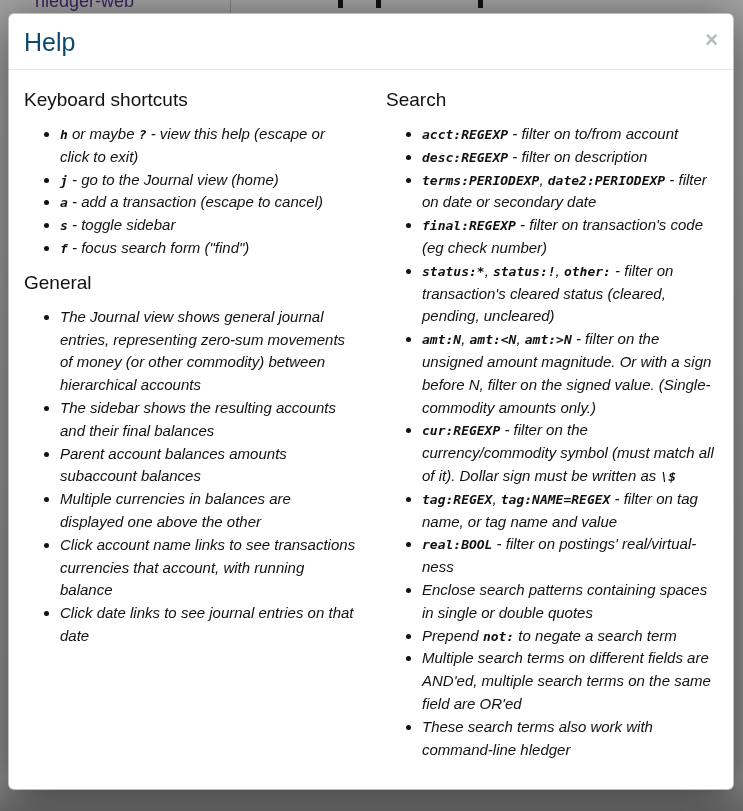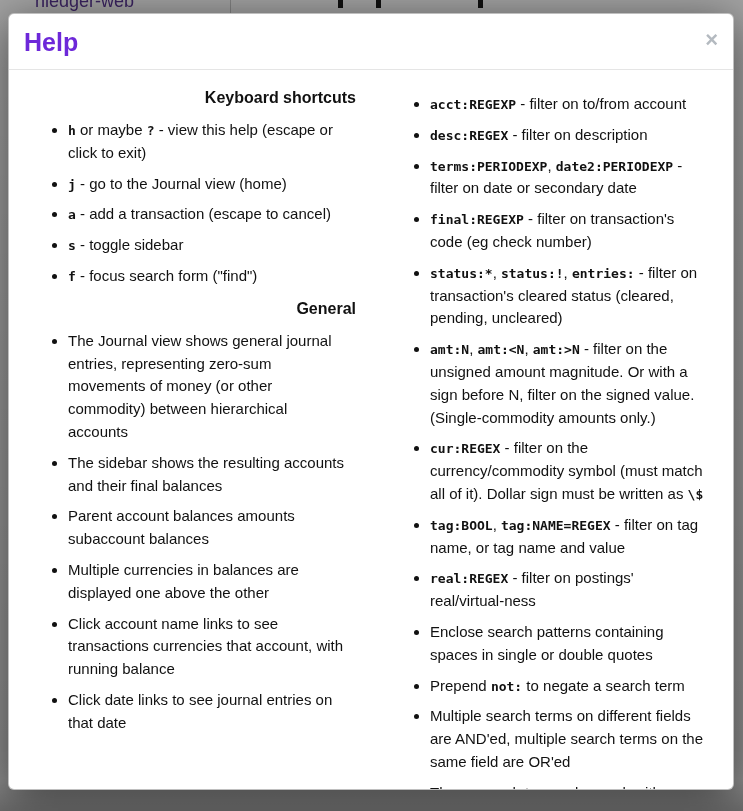--- a/index.html
+++ b/index.html
@@ -16,30 +16,30 @@
   .bg-frag.f3{left:478px;}
 
   
   .backdrop{position:absolute;inset:0;background:linear-gradient(rgba(0,0,0,0.36),rgba(0,0,0,0.44) 96%,rgba(0,0,0,0.58));}
 
   
   .modal{position:absolute;left:8px;top:13px;width:726px;height:777px;background:#fff;
          border:1px solid rgba(0,0,0,0.25);border-radius:6px;box-sizing:border-box;
          box-shadow:0 8px 46px rgba(0,0,0,0.55);overflow:hidden;}
   .modal-header{padding:13px 15px 12px 15px;border-bottom:1px solid #e5e5e5;}
-  .modal-title{font-size:25px;font-weight:700;color:#6d28d9;line-height:1.2;}
+  .modal-title{font-size:25px;font-weight:400;color:#0c4a6e;line-height:1.2;}
   .close-btn{float:right;margin-top:2px;font-size:22px;font-weight:bold;color:#b4bac0;line-height:1;cursor:pointer;font-family:"Liberation Sans",sans-serif;}
   .modal-body{padding:15px;}
   .row{display:flex;margin:0 -15px;}
   .col{width:50%;padding:0 15px;box-sizing:border-box;}
 
-  .section-heading{margin:4px 0 12px 0;font-size:16px;font-weight:bold;color:#111;text-align:right;}
+  .section-heading{margin:4px 0 12px 0;font-size:19px;font-weight:normal;color:#111;}
   .section.spaced .section-heading{margin-top:12px;}
   ul.help-list{margin:0 0 10px 0;padding:0 0 0 36px;font-size:15px;line-height:1.52;color:#111;}
-  ul.help-list li{margin:8px;padding:0;}
+  ul.help-list li{margin:0;padding:0;font-style:italic;}
   .code{font-family:"DejaVu Sans Mono","Liberation Mono",monospace;font-weight:bold;font-size:13px;color:#111;white-space:nowrap;}
 </style>
 </head>
 <body>
 
 <div class="screen">
 
   <div class="page-behind">
     <a href="#" class="brand-link">hledger-web</a>
     <div class="bg-divider"></div>
@@ -75,30 +75,31 @@
                 <li>The sidebar shows the resulting accounts and their final balances</li>
                 <li>Parent account balances amounts subaccount balances</li>
                 <li>Multiple currencies in balances are displayed one above the other</li>
                 <li>Click account name links to see transactions currencies that account, with running balance</li>
                 <li>Click date links to see journal entries on that date</li>
               </ul>
           </div>
         </div>
         <div class="col">
           <div class="section">
+            <div class="section-heading">Search</div>
             <ul class="help-list">
                 <li><span class="code">acct:REGEXP</span> - filter on to/from account</li>
-                <li><span class="code">desc:REGEX</span> - filter on description</li>
+                <li><span class="code">desc:REGEXP</span> - filter on description</li>
                 <li><span class="code">terms:PERIODEXP</span>, <span class="code">date2:PERIODEXP</span> - filter on date or secondary date</li>
                 <li><span class="code">final:REGEXP</span> - filter on transaction's code (eg check number)</li>
-                <li><span class="code">status:*</span>, <span class="code">status:!</span>, <span class="code">entries:</span> - filter on transaction's cleared status (cleared, pending, uncleared)</li>
+                <li><span class="code">status:*</span>, <span class="code">status:!</span>, <span class="code">other:</span> - filter on transaction's cleared status (cleared, pending, uncleared)</li>
                 <li><span class="code">amt:N</span>, <span class="code">amt:&lt;N</span>, <span class="code">amt:&gt;N</span> - filter on the unsigned amount magnitude. Or with a sign before N, filter on the signed value. (Single-commodity amounts only.)</li>
-                <li><span class="code">cur:REGEX</span> - filter on the currency/commodity symbol (must match all of it). Dollar sign must be written as <span class="code">\$</span></li>
-                <li><span class="code">tag:BOOL</span>, <span class="code">tag:NAME=REGEX</span> - filter on tag name, or tag name and value</li>
-                <li><span class="code">real:REGEX</span> - filter on postings' real/virtual-ness</li>
+                <li><span class="code">cur:REGEXP</span> - filter on the currency/commodity symbol (must match all of it). Dollar sign must be written as <span class="code">\$</span></li>
+                <li><span class="code">tag:REGEX</span>, <span class="code">tag:NAME=REGEX</span> - filter on tag name, or tag name and value</li>
+                <li><span class="code">real:BOOL</span> - filter on postings' real/virtual-ness</li>
                 <li>Enclose search patterns containing spaces in single or double quotes</li>
                 <li>Prepend <span class="code">not:</span> to negate a search term</li>
                 <li>Multiple search terms on different fields are AND'ed, multiple search terms on the same field are OR'ed</li>
                 <li>These search terms also work with command-line hledger</li>
               </ul>
           </div>
         </div>
       </div>
     </div>
   </div>

